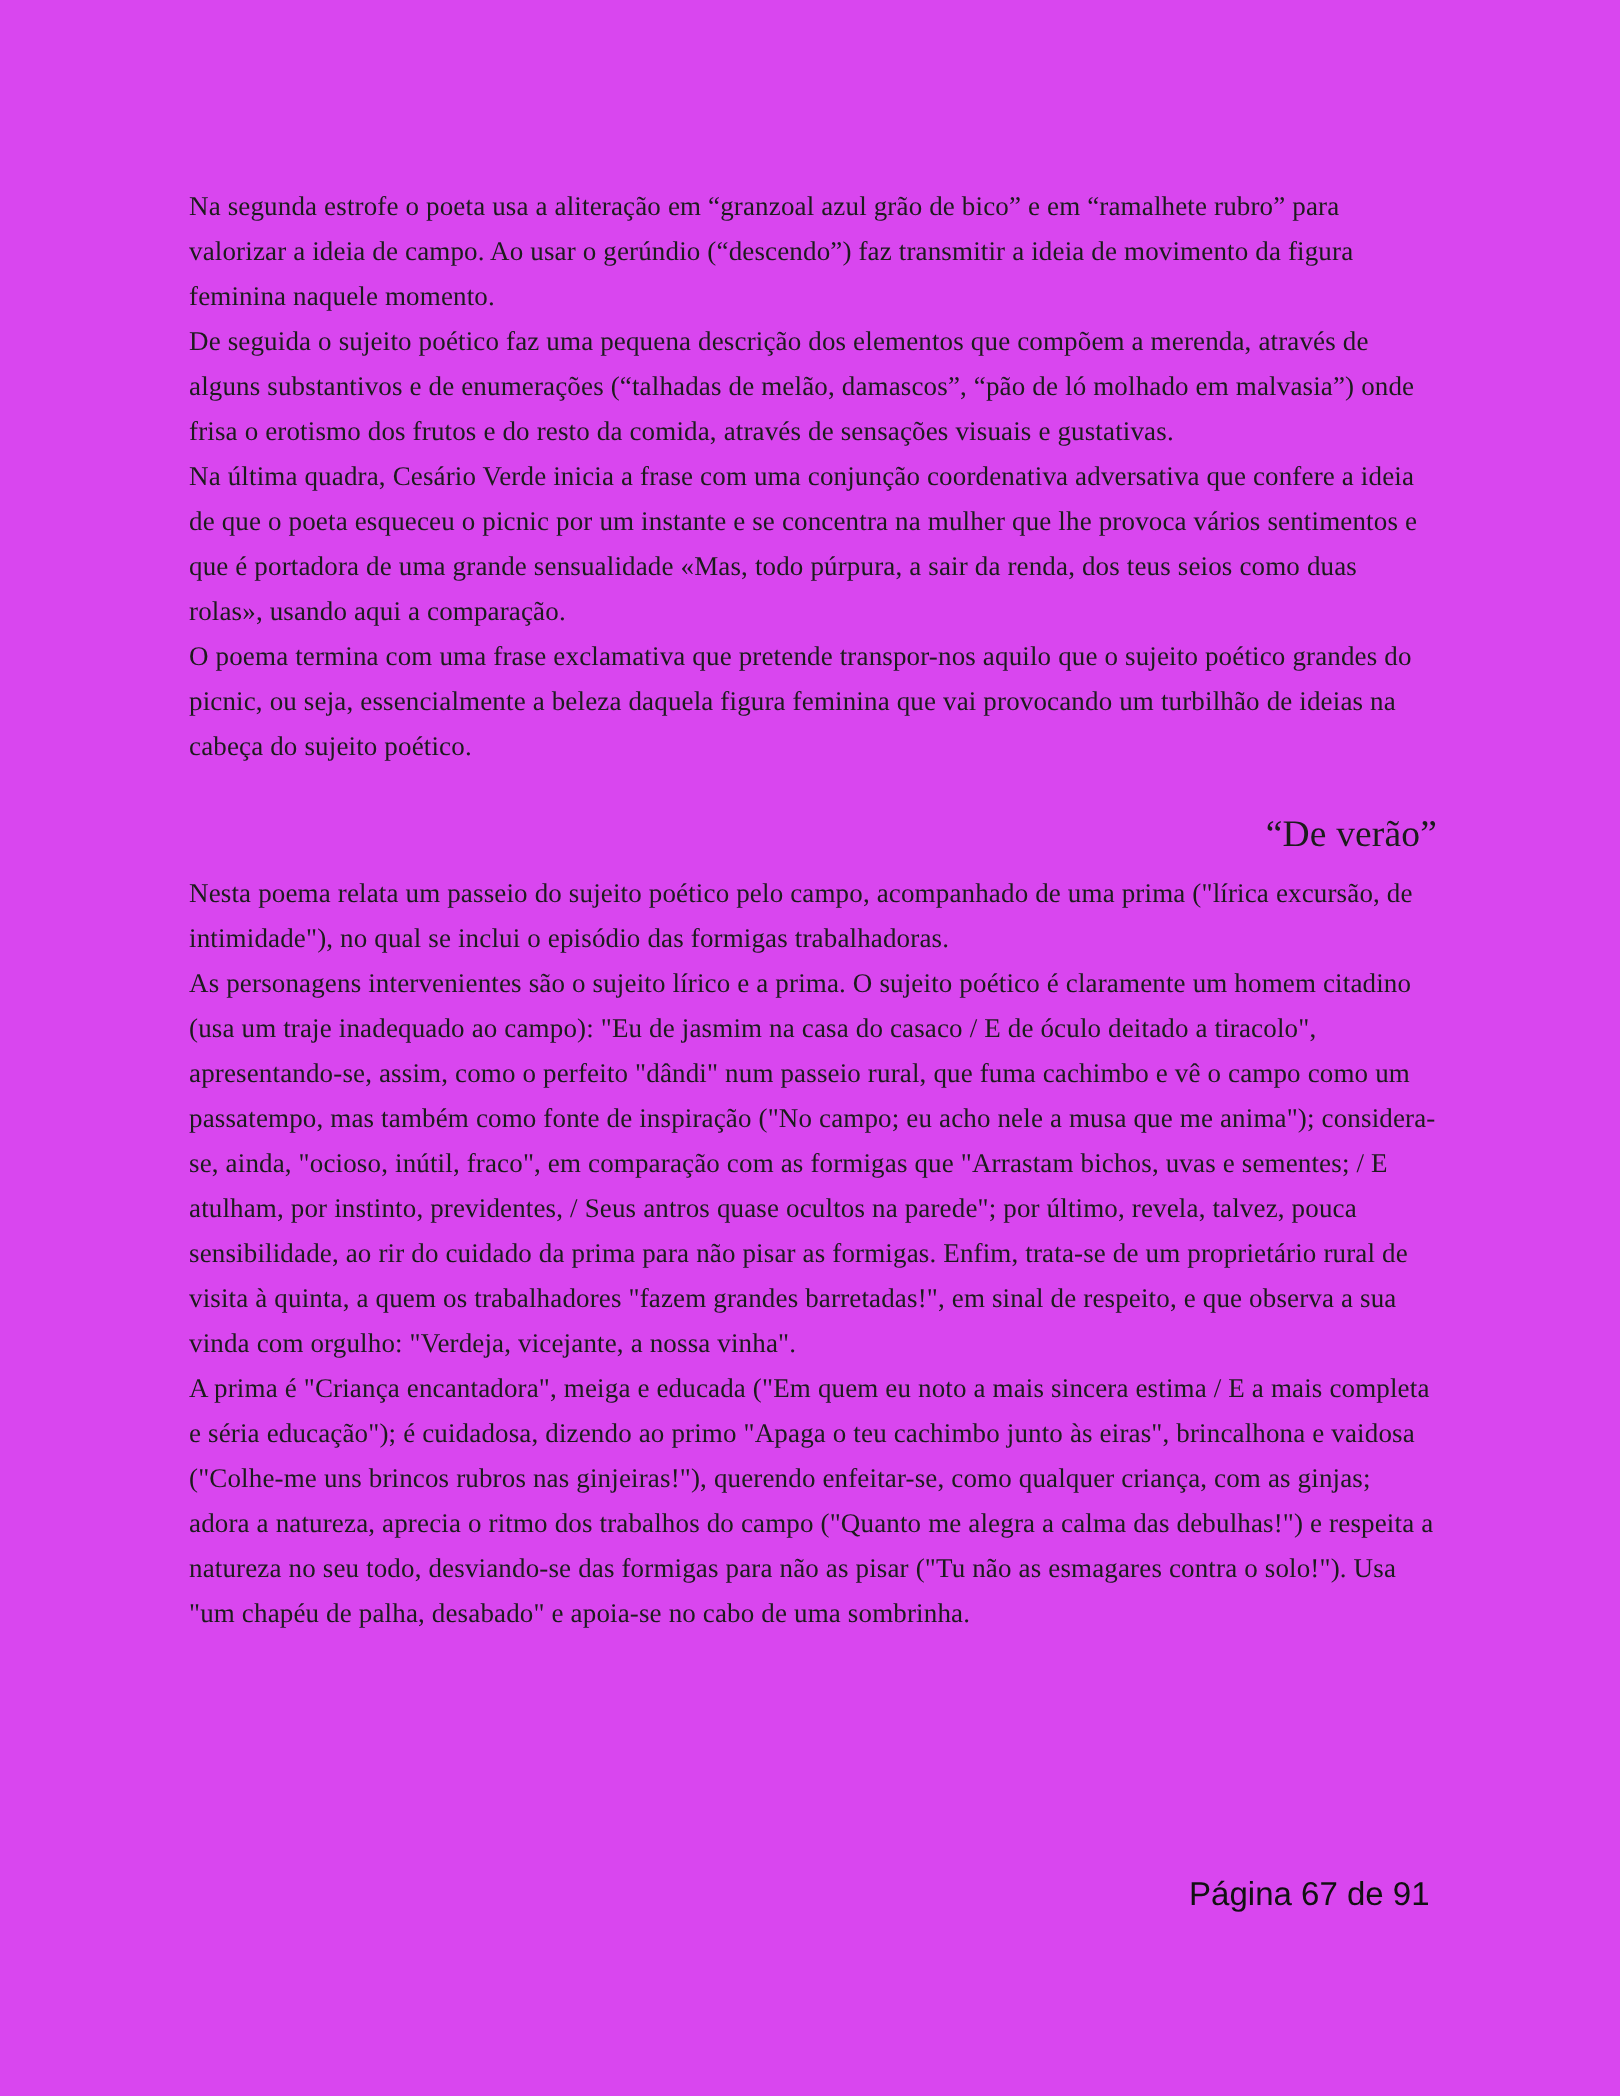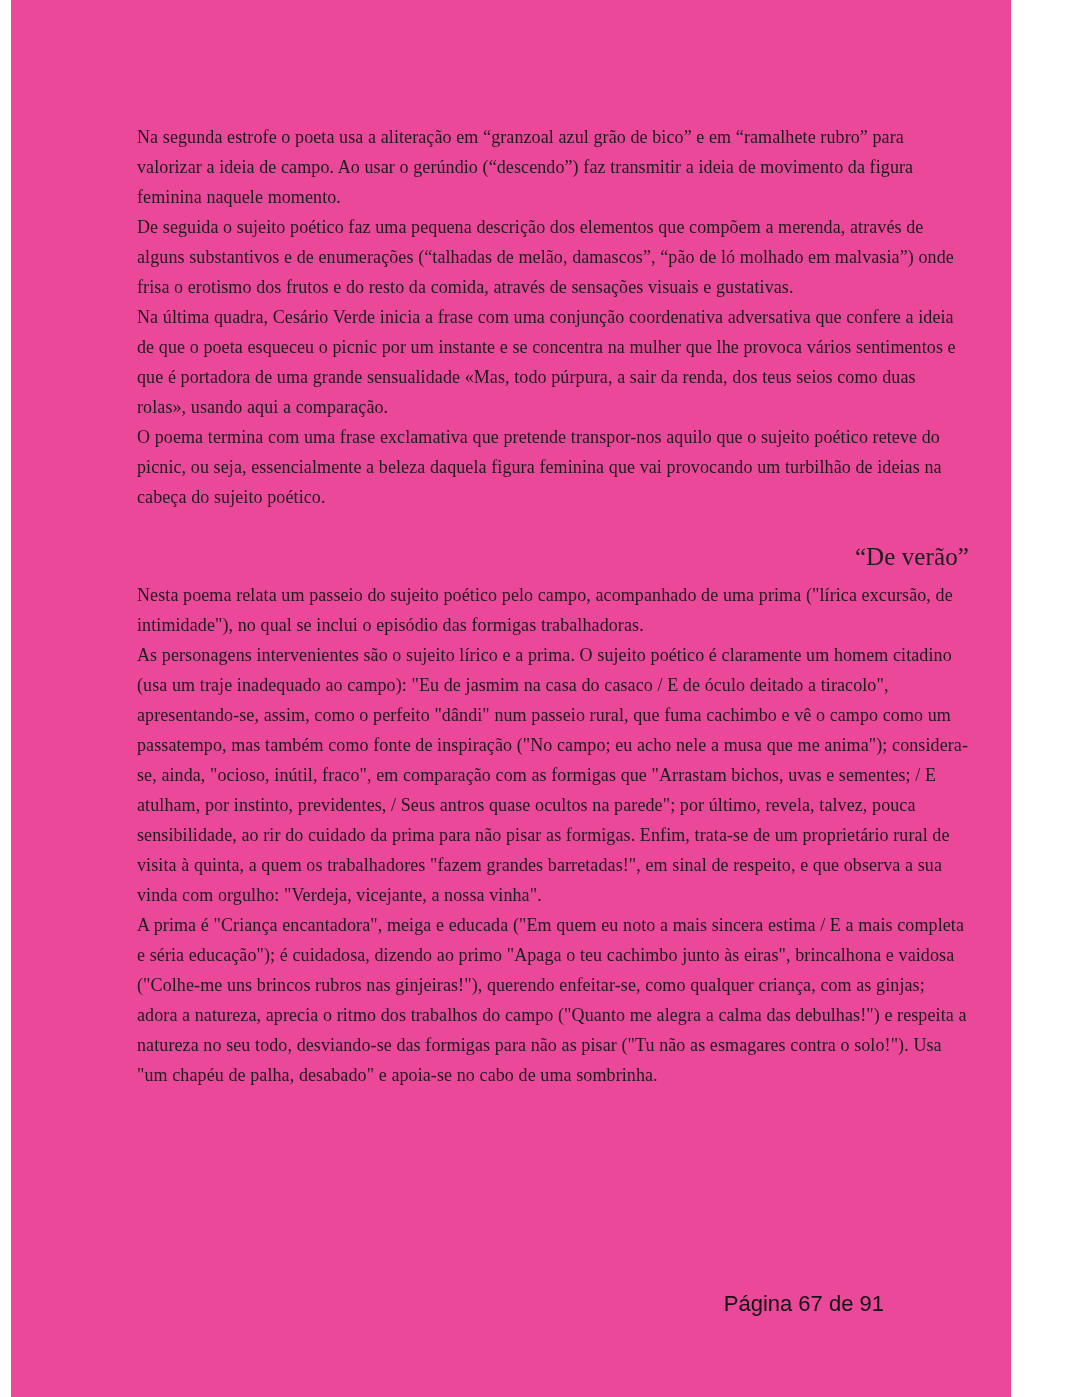--- a/index.html
+++ b/index.html
@@ -2,25 +2,24 @@
 <html><head>
 <meta charset="utf-8">
 <style>
   html, body {
     margin: 0;
     padding: 0;
     background: #ffffff;
   }
   .page {
     position: relative;
-    width: 1000px;
+    width: 1080px;
     height: 1397px;
-    background: #ec4899;
+    background: #d946ef;
     overflow: hidden;
-    margin-left: 11px;
   }
   .content {
     position: absolute;
     left: 126px;
     top: 122px;
     width: 832px;
     font-family: "Liberation Serif", "DejaVu Serif", serif;
     font-size: 18px;
     line-height: 30px;
     color: #1c1c1c;
@@ -34,38 +33,38 @@
     font-family: "Liberation Serif", "DejaVu Serif", serif;
     font-size: 25px;
     line-height: 34px;
     font-weight: 500;
     margin: 28px 0 6px 0;
     color: #1c1c1c;
     text-align: right;
   }
   .footer {
     position: absolute;
-    top: 1290px;
+    top: 1249px;
     right: 127px;
     font-family: "Liberation Sans", "DejaVu Sans", sans-serif;
     font-size: 22px;
     line-height: 28px;
     color: #111111;
     text-align: right;
   }
 </style>
 </head>
 <body>
 
 <div class="page">
   <div class="content">
     <p>Na segunda estrofe o poeta usa a aliteração em “granzoal azul grão de bico” e em “ramalhete rubro” para valorizar a ideia de campo. Ao usar o gerúndio (“descendo”) faz transmitir a ideia de movimento da figura feminina naquele momento.</p>
     <p>De seguida o sujeito poético faz uma pequena descrição dos elementos que compõem a merenda, através de alguns substantivos e de enumerações (“talhadas de melão, damascos”, “pão de ló molhado em malvasia”) onde frisa o erotismo dos frutos e do resto da comida, através de sensações visuais e gustativas.</p>
     <p>Na última quadra, Cesário Verde inicia a frase com uma conjunção coordenativa adversativa que confere a ideia de que o poeta esqueceu o picnic por um instante e se concentra na mulher que lhe provoca vários sentimentos e que é portadora de uma grande sensualidade «Mas, todo púrpura, a sair da renda, dos teus seios como duas rolas», usando aqui a comparação.</p>
-    <p>O poema termina com uma frase exclamativa que pretende transpor-nos aquilo que o sujeito poético reteve do picnic, ou seja, essencialmente a beleza daquela figura feminina que vai provocando um turbilhão de ideias na cabeça do sujeito poético.</p>
+    <p>O poema termina com uma frase exclamativa que pretende transpor-nos aquilo que o sujeito poético grandes do picnic, ou seja, essencialmente a beleza daquela figura feminina que vai provocando um turbilhão de ideias na cabeça do sujeito poético.</p>
     <h2 class="section-heading">“De verão”</h2>
     <p>Nesta poema relata um passeio do sujeito poético pelo campo, acompanhado de uma prima ("lírica excursão, de intimidade"), no qual se inclui o episódio das formigas trabalhadoras.</p>
     <p>As personagens intervenientes são o sujeito lírico e a prima. O sujeito poético é claramente um homem citadino (usa um traje inadequado ao campo): "Eu de jasmim na casa do casaco / E de óculo deitado a tiracolo", apresentando-se, assim, como o perfeito "dândi" num passeio rural, que fuma cachimbo e vê o campo como um passatempo, mas também como fonte de inspiração ("No campo; eu acho nele a musa que me anima"); considera- se, ainda, "ocioso, inútil, fraco", em comparação com as formigas que "Arrastam bichos, uvas e sementes; / E atulham, por instinto, previdentes, / Seus antros quase ocultos na parede"; por último, revela, talvez, pouca sensibilidade, ao rir do cuidado da prima para não pisar as formigas. Enfim, trata-se de um proprietário rural de visita à quinta, a quem os trabalhadores "fazem grandes barretadas!", em sinal de respeito, e que observa a sua vinda com orgulho: "Verdeja, vicejante, a nossa vinha".</p>
     <p>A prima é "Criança encantadora", meiga e educada ("Em quem eu noto a mais sincera estima / E a mais completa e séria educação"); é cuidadosa, dizendo ao primo "Apaga o teu cachimbo junto às eiras", brincalhona e vaidosa ("Colhe-me uns brincos rubros nas ginjeiras!"), querendo enfeitar-se, como qualquer criança, com as ginjas; adora a natureza, aprecia o ritmo dos trabalhos do campo ("Quanto me alegra a calma das debulhas!") e respeita a natureza no seu todo, desviando-se das formigas para não as pisar ("Tu não as esmagares contra o solo!"). Usa "um chapéu de palha, desabado" e apoia-se no cabo de uma sombrinha.</p>
   </div>
   <div class="footer">
     <span>Página 67 de 91</span>
   </div>
 </div>
 

